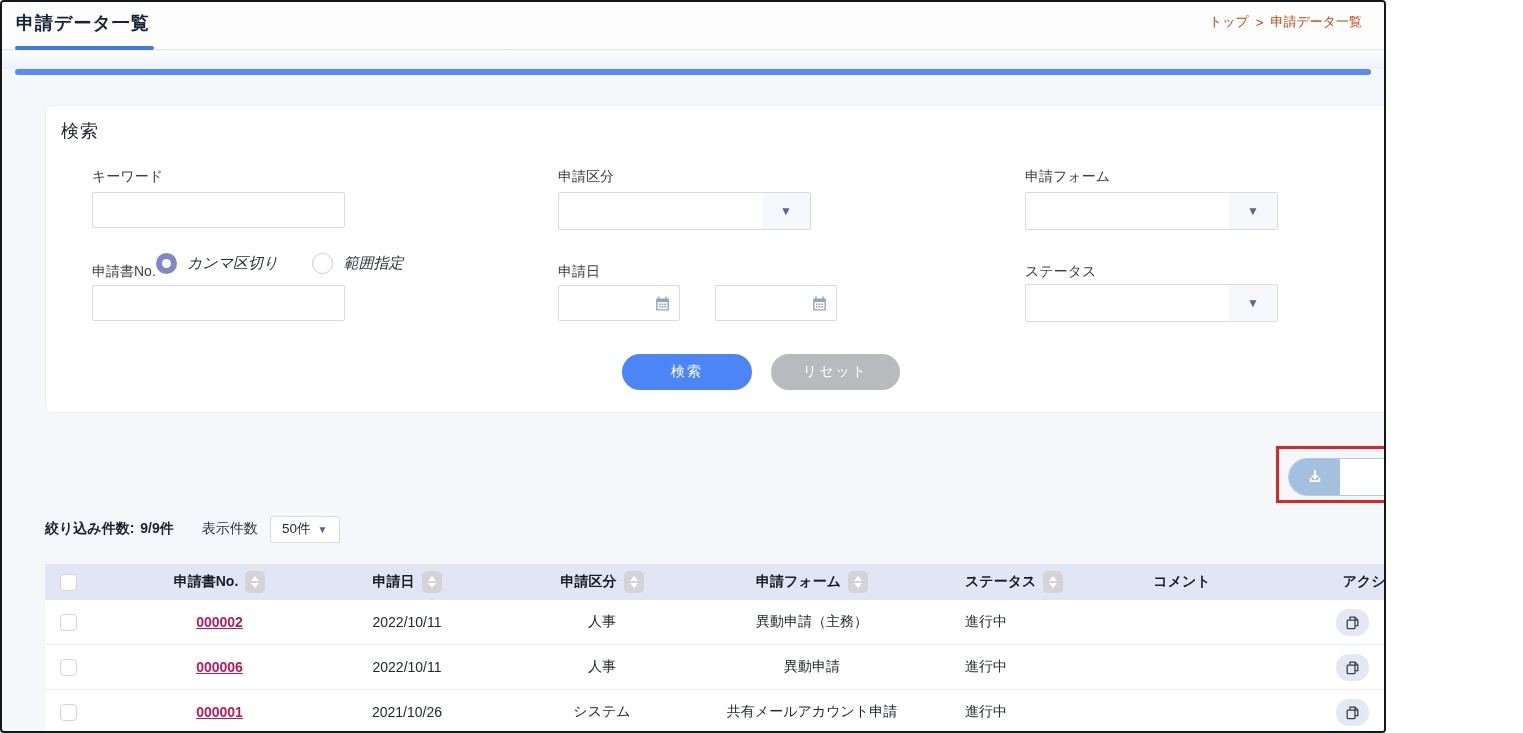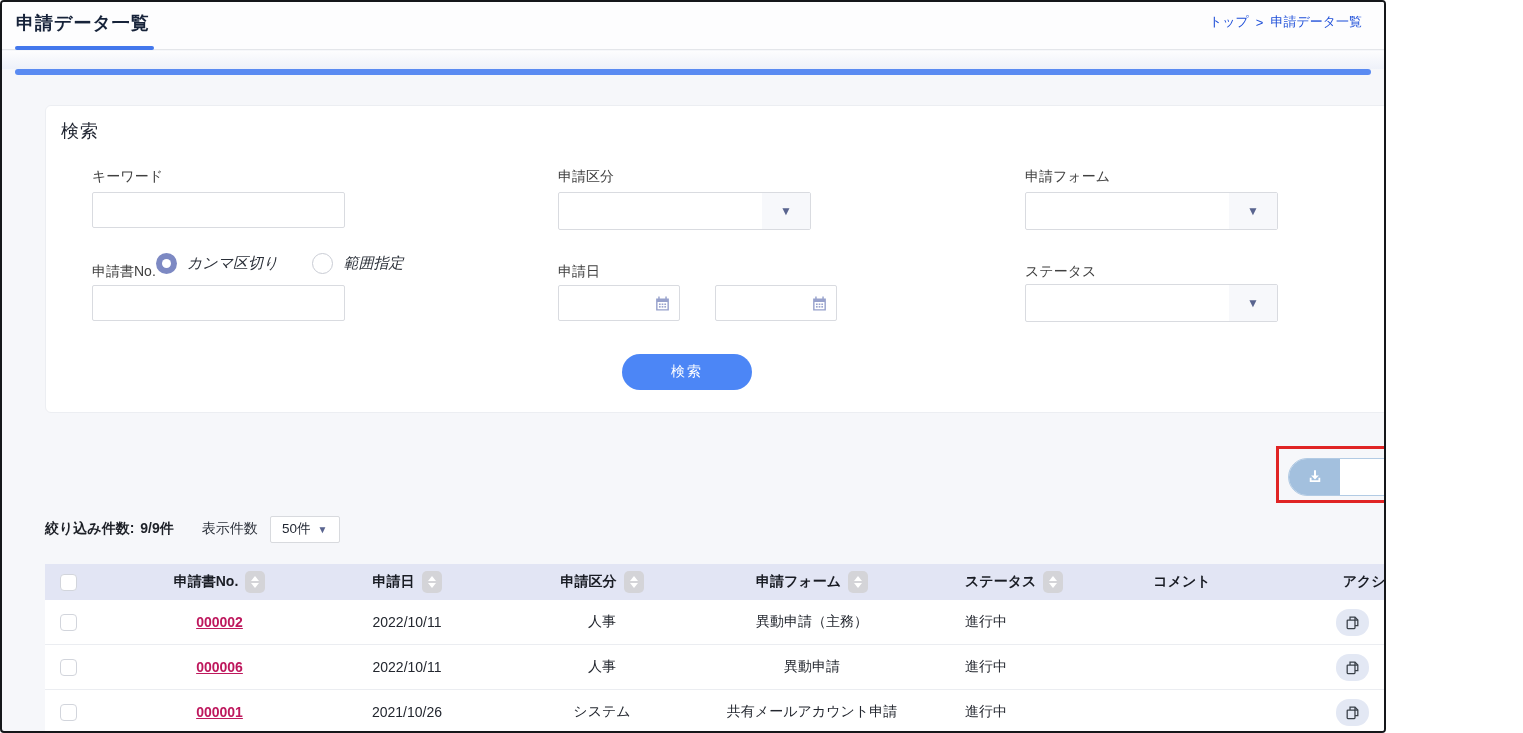--- a/index.html
+++ b/index.html
@@ -21,21 +21,21 @@
     position: absolute; top: 0; left: 0; right: 0; height: 48px;
     background: #fdfdfe;
     border-bottom: 1px solid #e4e6ea;
   }
   .page-title {
     position: absolute; left: 14px; top: 9px;
     font-size: 18px; font-weight: bold; color: #17233a; letter-spacing: 1px;
   }
   .breadcrumb {
     position: absolute; right: 22px; top: 11px;
-    font-size: 13px; color: #1d4ed8; display: flex; gap: 7px; align-items: center;
+    font-size: 13px; color: #c2410c; display: flex; gap: 7px; align-items: center;
   }
   .breadcrumb .crumb-link { cursor: pointer; }
   .tab-underline {
     position: absolute; left: 13px; top: 44px; width: 139px; height: 4px;
     background: #4377ec; border-radius: 2px; z-index: 3;
   }
   .subheader-gap {
     position: absolute; top: 49px; left: 0; right: 0; height: 18px;
     background: linear-gradient(180deg, #fdfdfe, #eef1f9);
   }
@@ -244,20 +244,21 @@
 
     <div class="field-label" style="left:979px; top:157px;">ステータス</div>
     <div class="select-box" style="left:979px; top:178px;">
       <span class="select-value"></span>
       <span class="select-caret-zone">
         <span class="caret-glyph">▼</span>
       </span>
     </div>
 
     <button class="btn-row-btn btn-search">検索</button>
+    <button class="btn-row-btn btn-reset">リセット</button>
   </div>
 
   <div class="download-highlight">
     <button class="download-btn">
       <span class="icon-seg">
         <svg class="icon-svg" width="18" height="18" viewBox="0 0 24 24" fill="#ffffff">
           <rect x="10.7" y="3" width="2.6" height="8"></rect>
           <path d="M12 15.2 6.8 10h10.4z"></path>
           <path d="M5 13v5.6h14V13h-2.4v3.2H7.4V13z"></path>
         </svg>

